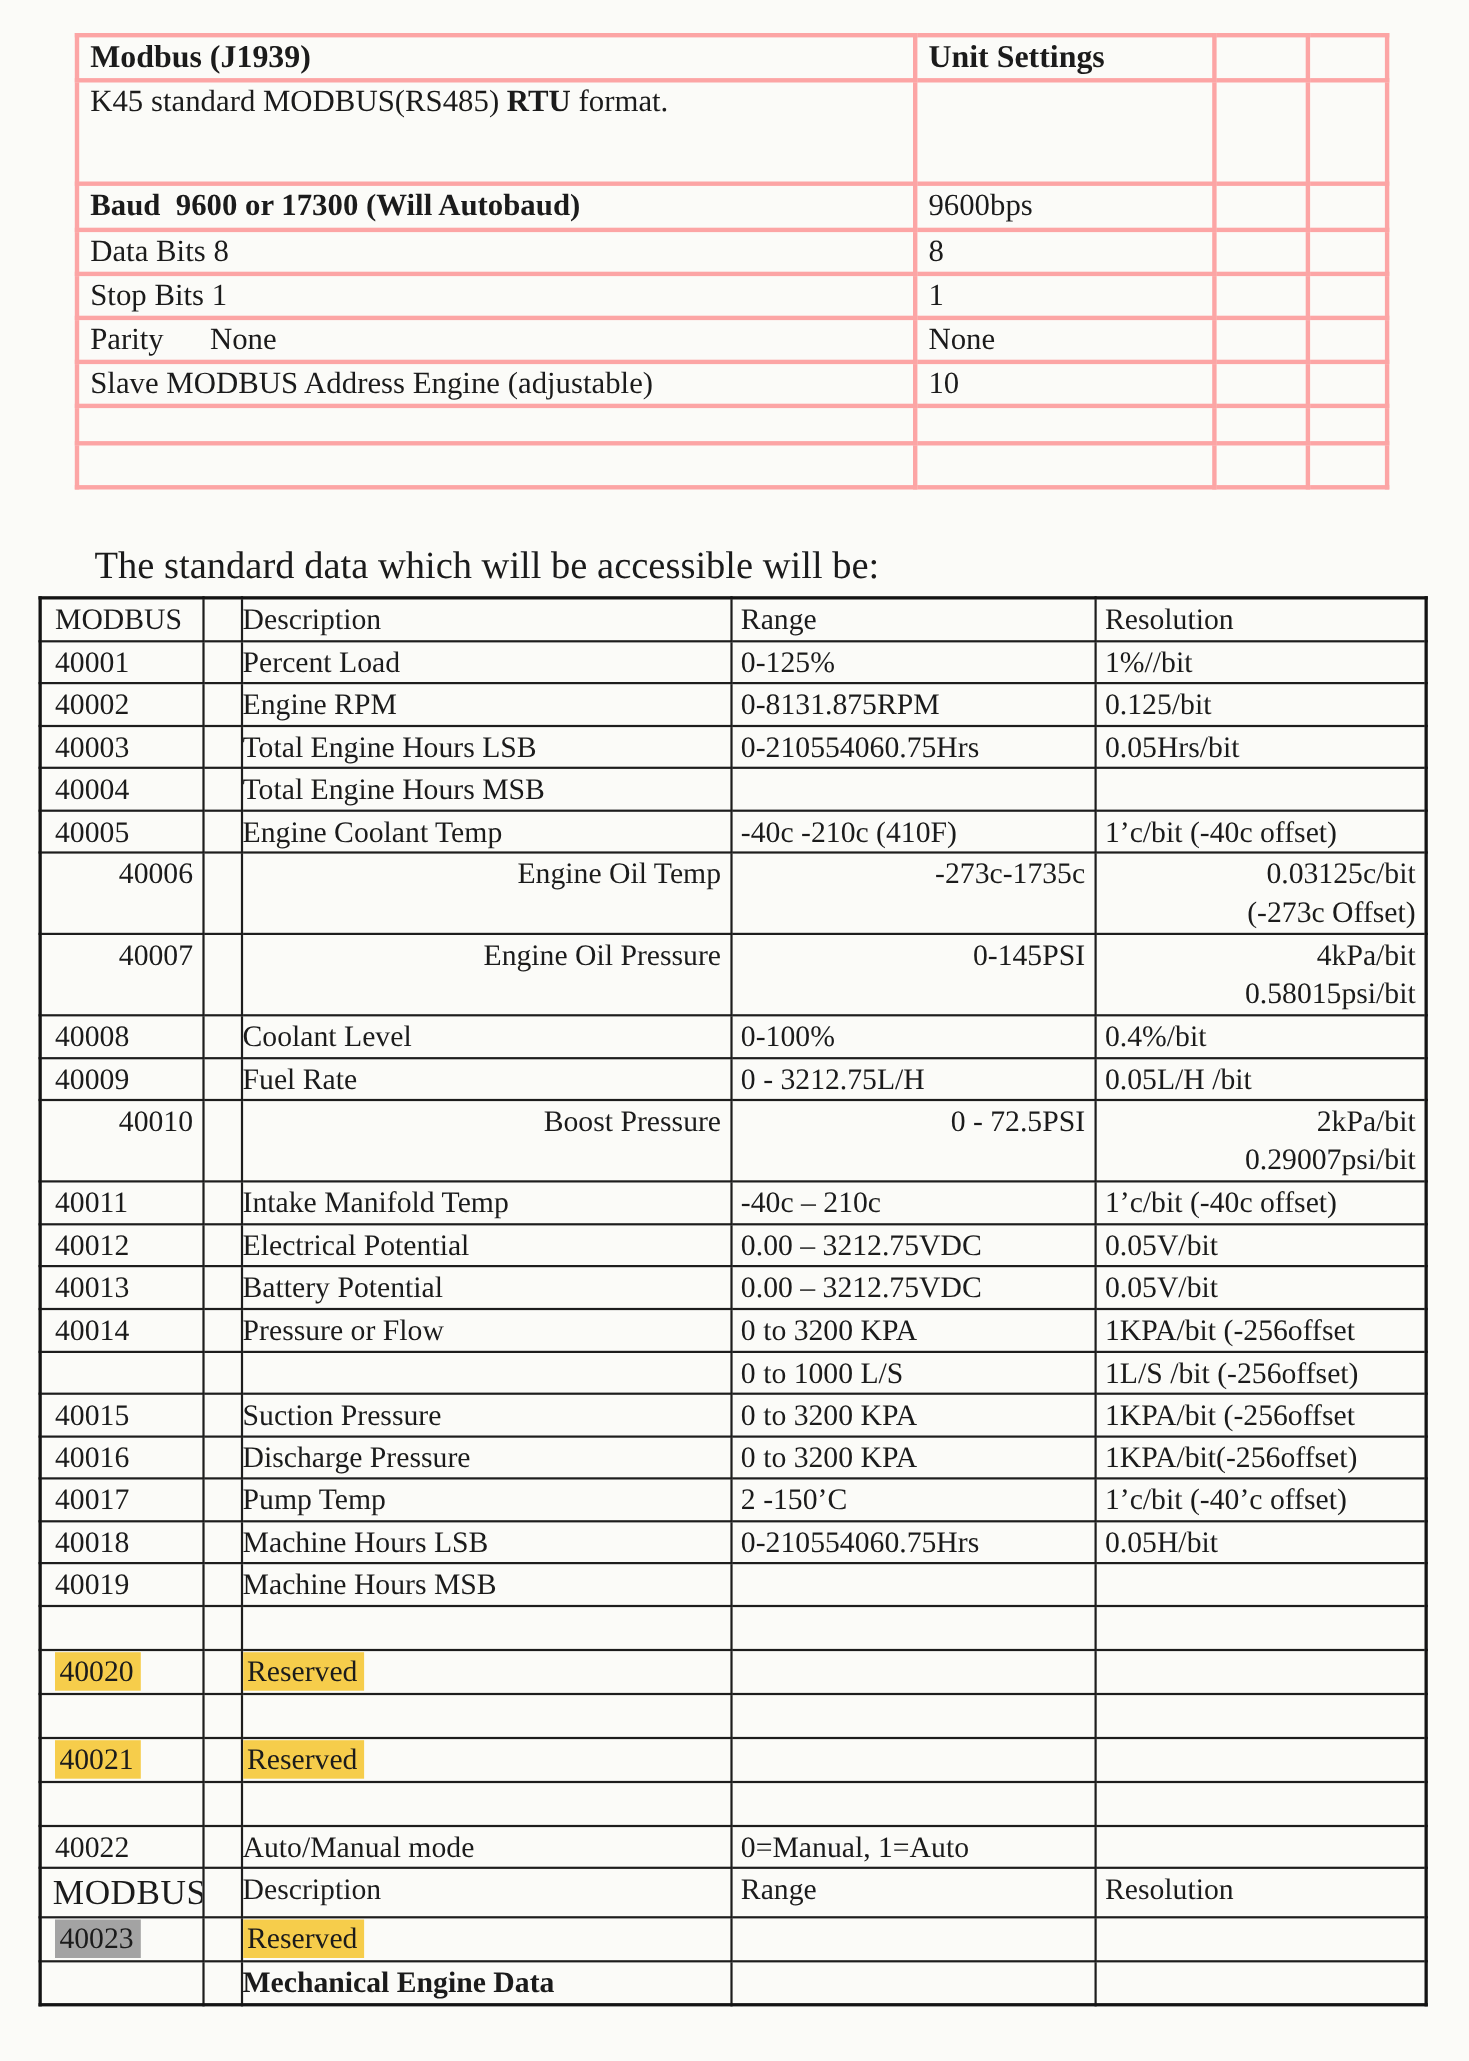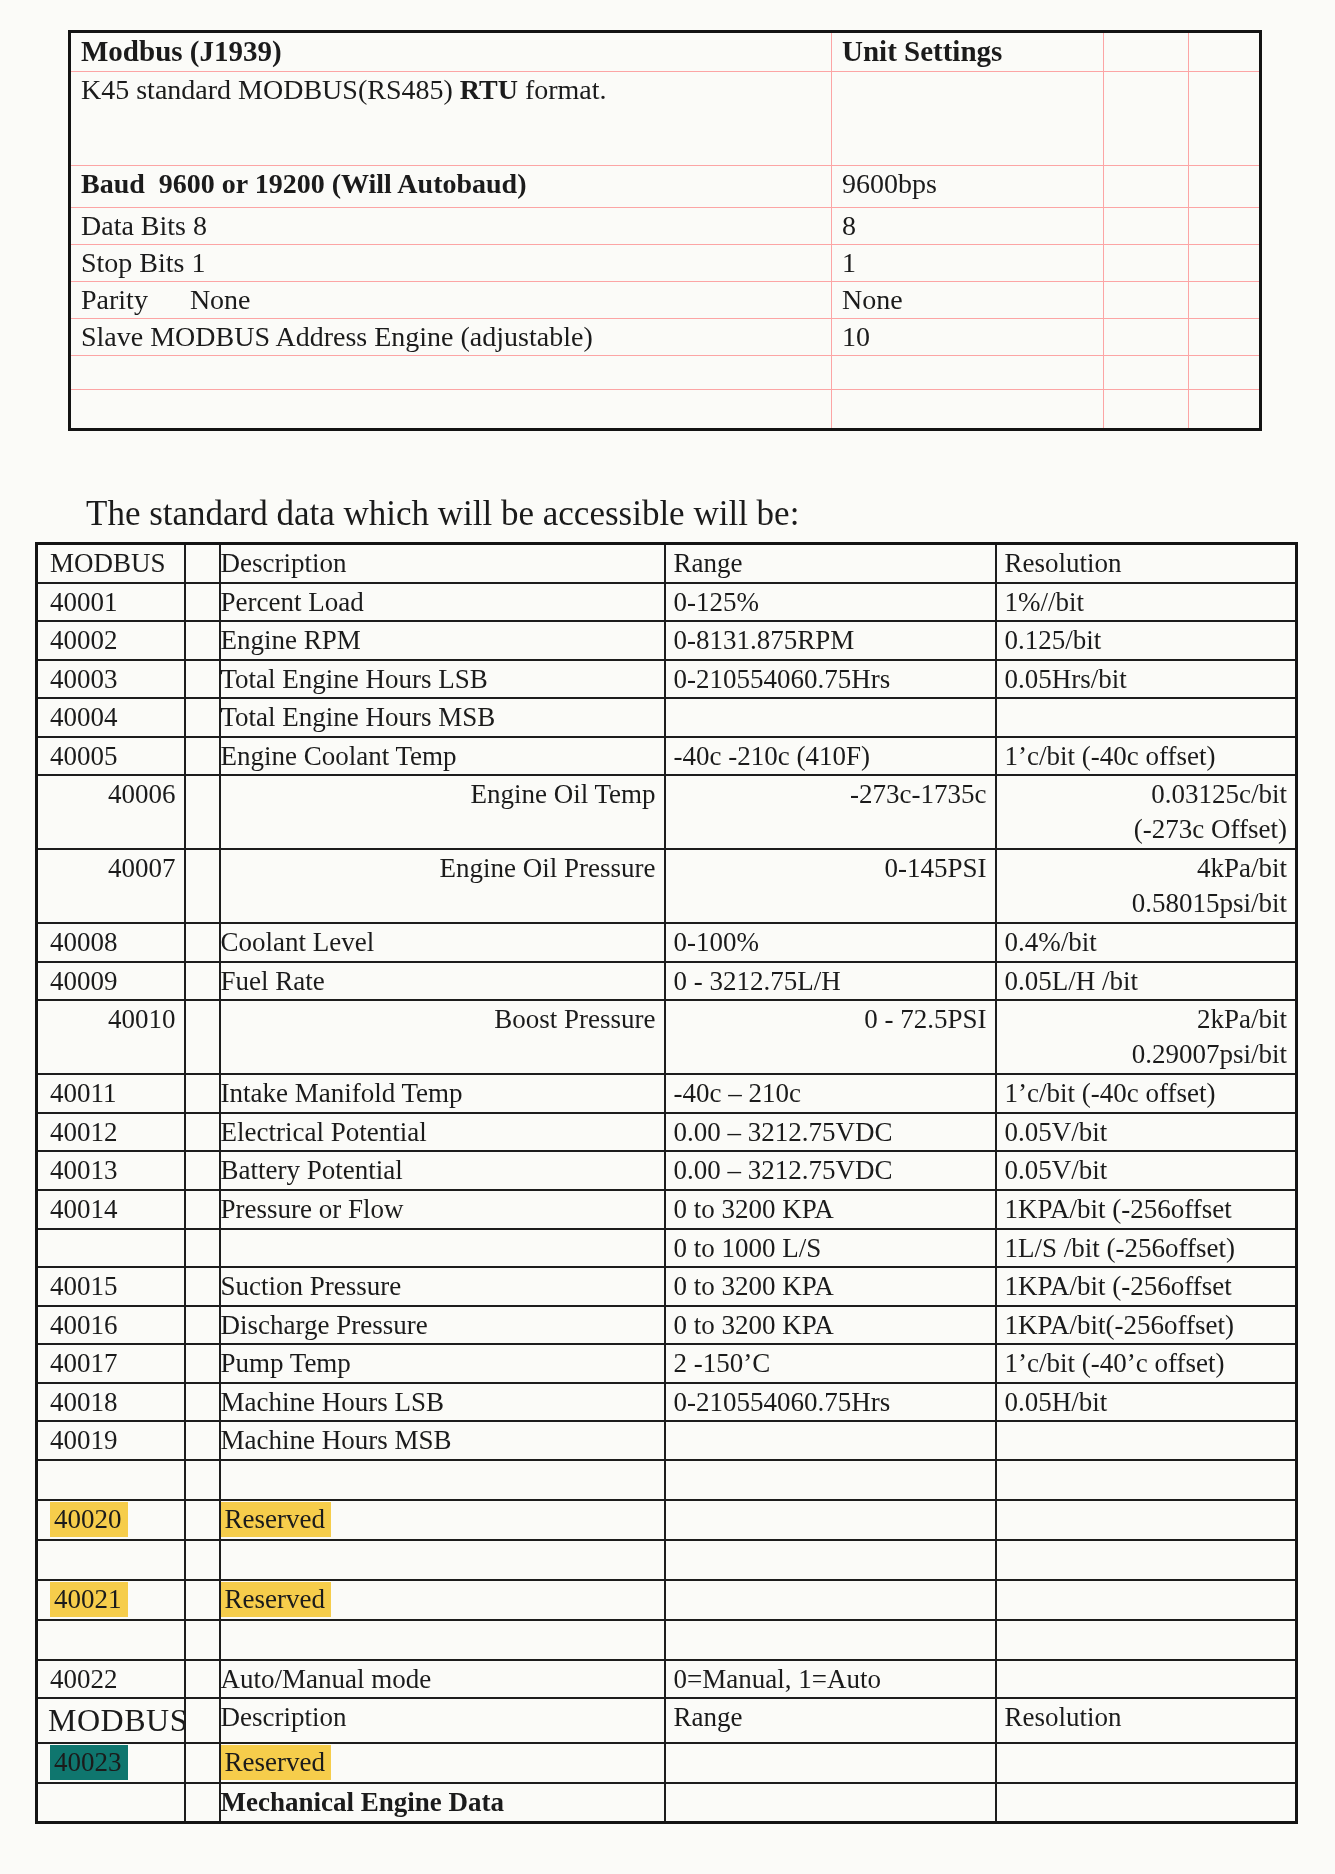--- a/index.html
+++ b/index.html
@@ -14,21 +14,21 @@
   .page{position:absolute;inset:0;}
 
   table{border-collapse:collapse;table-layout:fixed;}
 
   
   #top-table{
     position:absolute;left:68px;top:30px;width:1191px;
     border:3px solid #141414;
   }
   #top-table td{
-    border:1px solid #fca5a5;
+    border:4px solid #fca5a5;
     padding:2px 10px;
     font-size:28px;
     vertical-align:top;
     white-space:pre-wrap;
     overflow:hidden;
   }
   #top-table .hd{font-weight:bold;font-size:29px;}
   #top-table tr.r-title{height:40px;}
   #top-table tr.r-k45{height:94px;}
   #top-table tr.r-baud{height:42px;}
@@ -95,21 +95,21 @@
       <td></td>
       <td></td>
     </tr>
     <tr class="r-k45">
       <td><span>K45 standard MODBUS(RS485) </span><span class="b">RTU</span><span> format.</span></td>
       <td></td>
       <td></td>
       <td></td>
     </tr>
     <tr class="r-baud">
-      <td class="b">Baud  9600 or 19200 (Will Autobaud)</td>
+      <td class="b">Baud  9600 or 17300 (Will Autobaud)</td>
       <td>9600bps</td>
       <td></td>
       <td></td>
     </tr>
     <tr class="r-std">
       <td>Data Bits 8</td>
       <td>8</td>
       <td></td>
       <td></td>
     </tr>
@@ -350,21 +350,21 @@
           <td class="c-res"></td>
         </tr>
         <tr class="hdr">
           <td class="c-modbus clip">MODBUS</td>
           <td class="c-gap"></td>
           <td class="c-desc">Description</td>
           <td class="c-range">Range</td>
           <td class="c-res">Resolution</td>
         </tr>
         <tr class="hlrow">
-          <td class="c-modbus"><span class="hl" style="background: #0f766e;">40023</span></td>
+          <td class="c-modbus"><span class="hl" style="background: #a3a3a3;">40023</span></td>
           <td class="c-gap"></td>
           <td class="c-desc"><span class="hl" style="background: rgb(246, 205, 75);">Reserved</span></td>
           <td class="c-range"></td>
           <td class="c-res"></td>
         </tr>
         <tr>
           <td class="c-modbus"></td>
           <td class="c-gap"></td>
           <td class="c-desc b">Mechanical Engine Data</td>
           <td class="c-range"></td>

